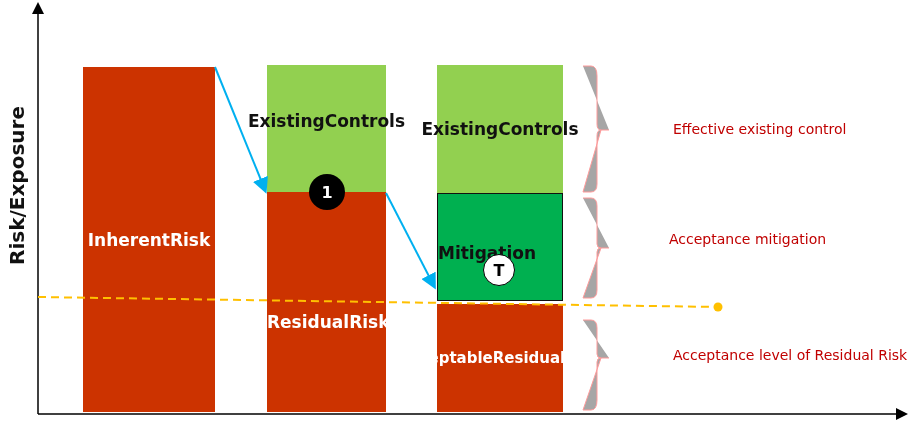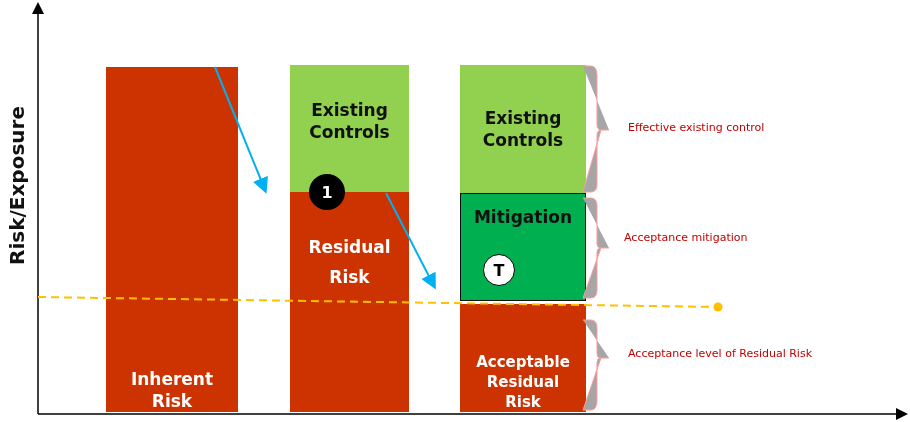--- a/index.html
+++ b/index.html
@@ -1,23 +1,23 @@
 <!DOCTYPE html>
 <html><head>
 <meta charset="utf-8">
 <style>
   html,body{margin:0;padding:0;background:#ffffff;}
   body{width:910px;height:422px;position:relative;overflow:hidden;font-family:"DejaVu Sans","Liberation Sans",sans-serif;}
-  .block{position:absolute;display:flex;flex-direction:column;align-items:center;justify-content:center;text-align:center;font-weight:bold;box-sizing:border-box;margin-left:23px;}
-  .red{background:#cc3300;color:#ffffff;justify-content:flex-end;}
+  .block{position:absolute;display:flex;flex-direction:row;align-items:center;justify-content:center;text-align:center;font-weight:bold;box-sizing:border-box;}
+  .red{background:#cc3300;color:#ffffff;}
   .lg{background:#92d050;color:#111111;}
   .dg{background:#00b050;color:#111111;border:1.5px solid #111;}
   .lbl{font-size:17px;line-height:22px;}
   .ylab{position:absolute;left:-58px;top:175px;width:150px;height:30px;transform:rotate(-90deg);font-weight:bold;font-size:20px;color:#111;text-align:center;line-height:30px;}
-  .note{position:absolute;color:#c00000;font-size:11px;font-family:"DejaVu Sans",sans-serif;white-space:nowrap;}
+  .note{position:absolute;color:#c00000;font-size:14px;font-family:"DejaVu Sans",sans-serif;white-space:nowrap;margin-left:45px;}
   svg{position:absolute;left:0;top:0;}
   .badge{position:absolute;border-radius:50%;display:flex;align-items:center;justify-content:center;font-weight:bold;font-size:16px;}
 </style>
 </head>
 <body>
 
 <svg width="910" height="422">
   <defs>
     <marker id="ah" markerWidth="8" markerHeight="8" refX="6" refY="4" orient="auto">
       <path d="M0,0 L8,4 L0,8 z" fill="#000"></path>

